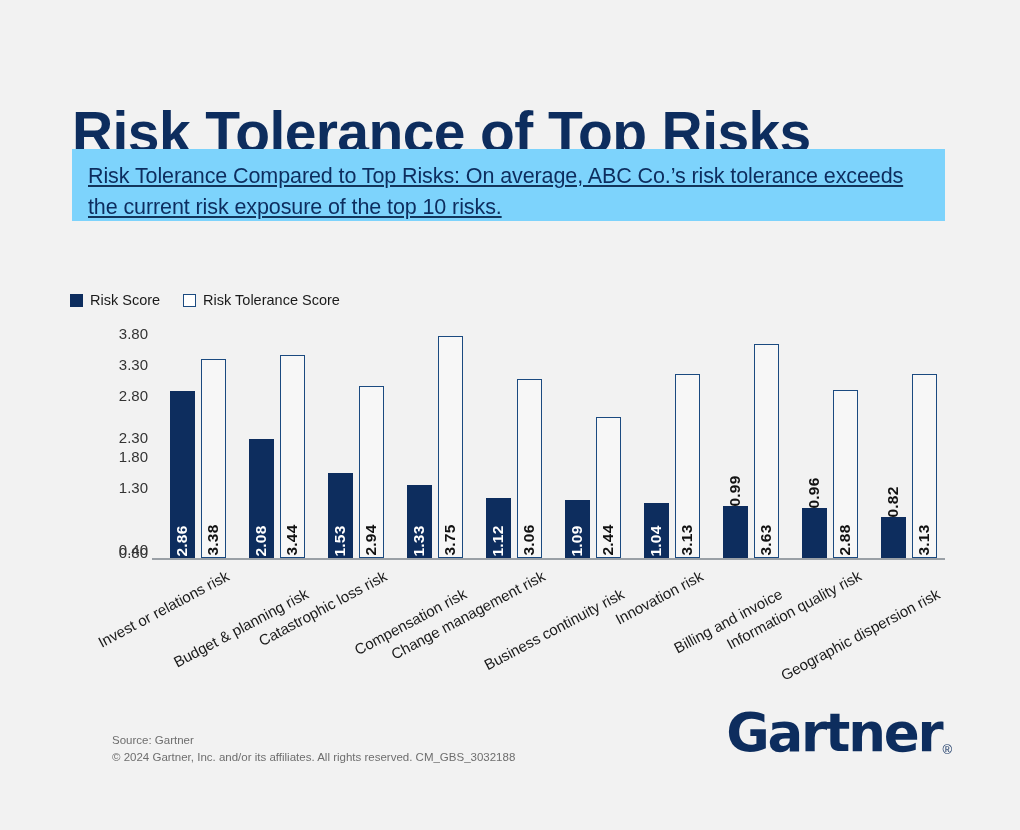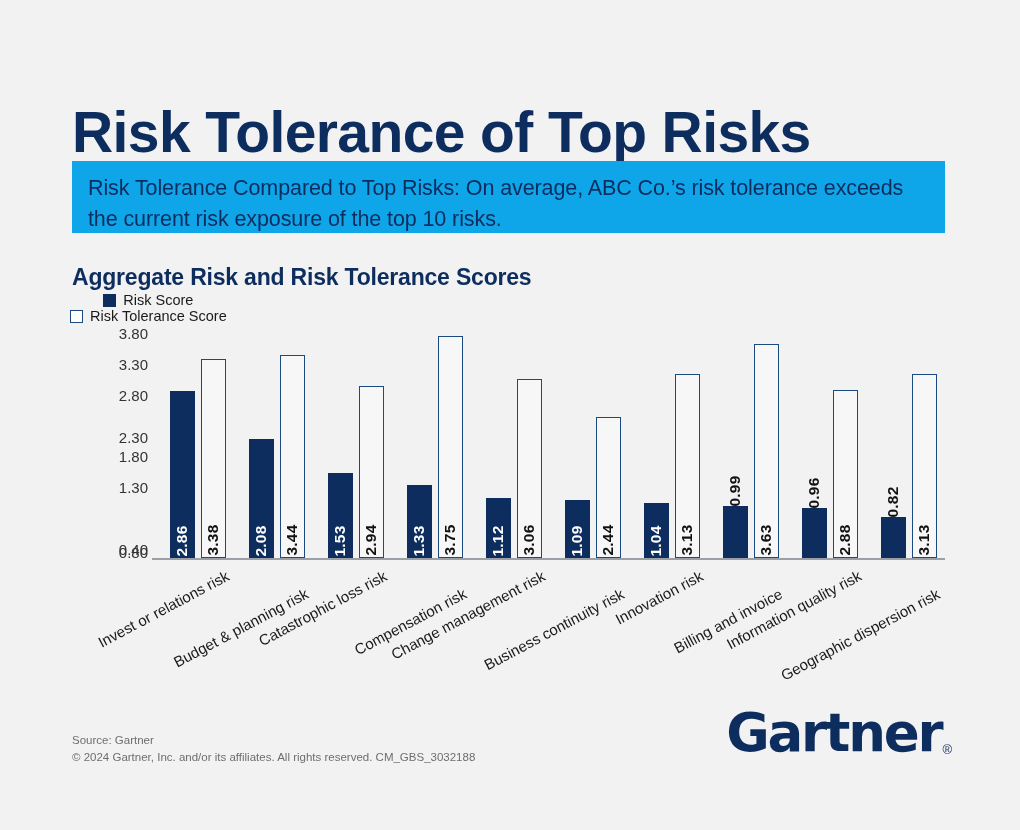--- a/index.html
+++ b/index.html
@@ -30,26 +30,27 @@
     font-weight: bold;
     letter-spacing: -0.6px;
     color: #0d2d5e;
     line-height: 1.15;
     white-space: nowrap;
   }
 
   .callout-box {
     position: absolute;
     left: 72px;
-    top: 161px;
+    top: 149px;
     width: 873px;
     height: 72px;
-    background: #0ea5e9;
+    background: #7dd3fc;
     box-sizing: border-box;
     padding: 12px 16px 0 16px;
+    text-decoration: underline;
   }
   .callout-text {
     font-size: 21.5px;
     line-height: 1.43;
     color: #0d2d5e;
     font-weight: normal;
     letter-spacing: -0.1px;
   }
 
   .chart-title {
@@ -63,22 +64,21 @@
     white-space: nowrap;
   }
 
   
   .legend {
     position: absolute;
     left: 70px;
     top: 292px;
     display: flex;
     align-items: center;
-    gap: 0;
-    flex-direction: column;
+    gap: 23px;
   }
   .legend-item {
     display: flex;
     align-items: center;
     gap: 7px;
   }
   .legend-swatch {
     width: 13px;
     height: 13px;
     box-sizing: border-box;
@@ -192,21 +192,21 @@
 
   
   .footer {
     position: absolute;
     left: 72px;
     top: 732px;
     font-size: 11.5px;
     line-height: 1.5;
     color: #6e6e6e;
   }
-  .footer div { white-space: nowrap; }
+  .footer div { white-space: nowrap; margin-left: 40px; }
 
   .logo {
     position: absolute;
     right: 68px;
     top: 706px;
     display: flex;
     align-items: flex-end;
   }
   .logo-text {
     font-family: "DejaVu Sans", sans-serif;
@@ -228,21 +228,20 @@
 <body>
 
 <div class="page">
 
   <h1 class="main-title">Risk Tolerance of Top Risks</h1>
 
   <div class="callout-box">
     <div class="callout-text">Risk Tolerance Compared to Top Risks: On average, ABC Co.’s risk tolerance exceeds the current risk exposure of the top 10 risks.</div>
   </div>
 
-  <h2 class="chart-title">Aggregate Risk and Risk Tolerance Scores</h2>
 
   <div class="legend" id="legend">
       <div class="legend-item">
         <span class="legend-swatch filled"></span>
         <span class="legend-label">Risk Score</span>
       </div>
       <div class="legend-item">
         <span class="legend-swatch hollow"></span>
         <span class="legend-label">Risk Tolerance Score</span>
       </div>

